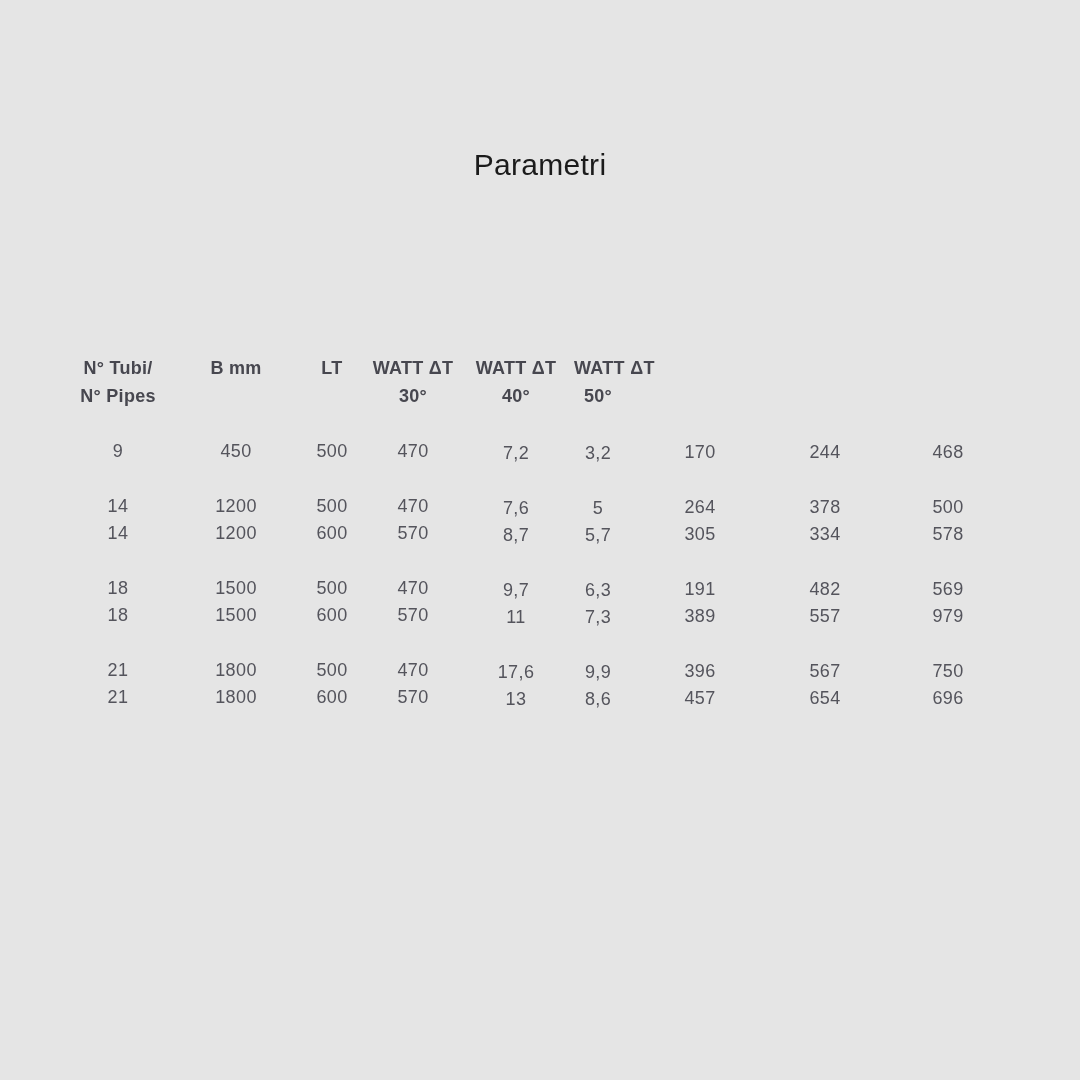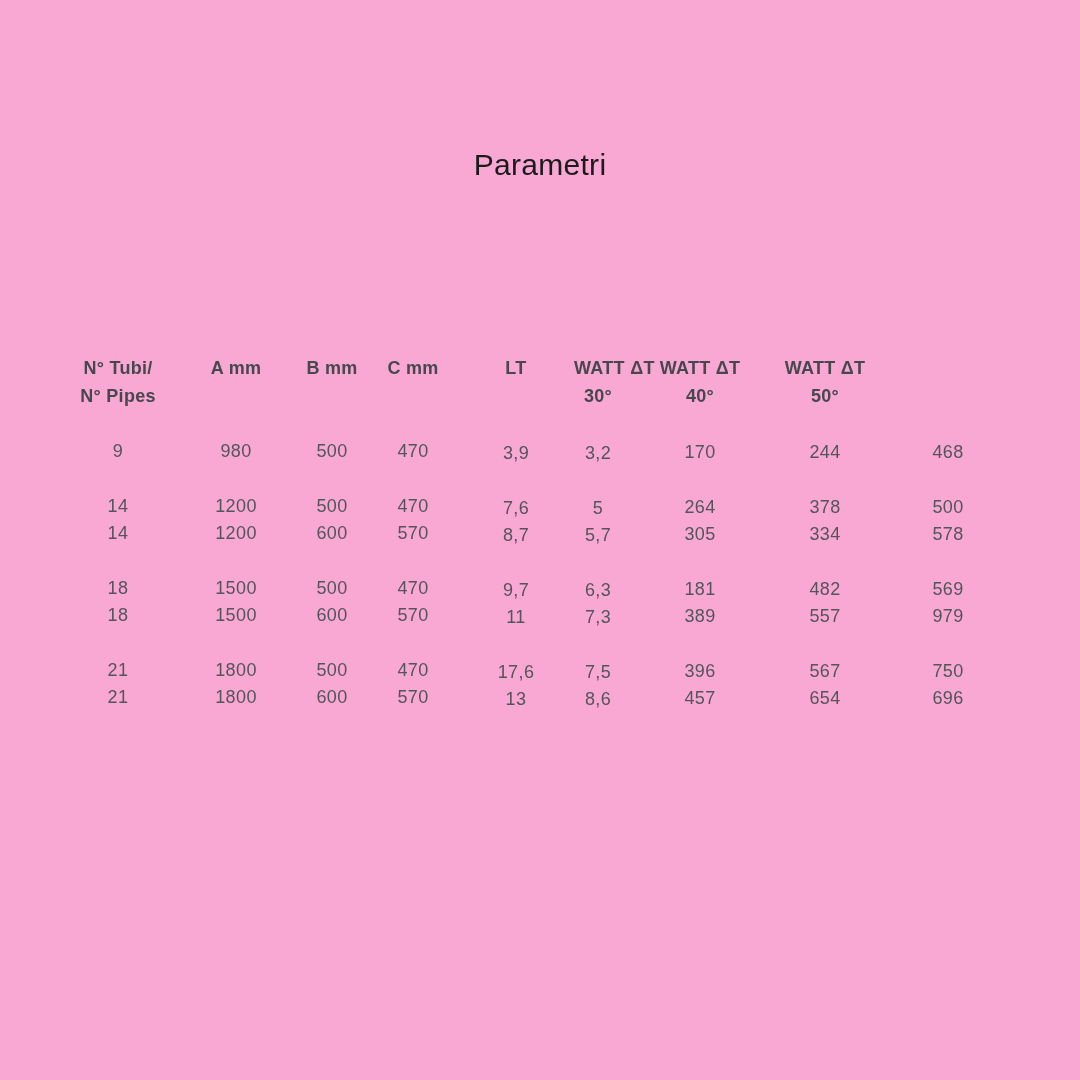--- a/index.html
+++ b/index.html
@@ -4,21 +4,21 @@
 <style>
   html, body {
     margin: 0;
     padding: 0;
     background: #ffffff;
   }
   .canvas {
     position: relative;
     width: 1080px;
     height: 1080px;
-    background: #f9a8d4;
+    background: #e5e5e5;
     overflow: hidden;
     font-family: "Liberation Sans", sans-serif;
   }
   .page-title {
     position: absolute;
     top: 148px;
     left: 0;
     width: 100%;
     text-align: center;
     font-size: 30px;
@@ -74,29 +74,21 @@
   <div class="page-title">Parametri</div>
 
   <div class="param-table">
 
     <div class="t-header">
       <div class="h-cell">
         <div class="h-line">N° Tubi/</div>
         <div class="h-line">N° Pipes</div>
       </div>
       <div class="h-cell">
-        <div class="h-line">A mm</div>
-        <div class="h-line"></div>
-      </div>
-      <div class="h-cell">
         <div class="h-line">B mm</div>
-        <div class="h-line"></div>
-      </div>
-      <div class="h-cell">
-        <div class="h-line">C mm</div>
         <div class="h-line"></div>
       </div>
       <div class="h-cell">
         <div class="h-line">LT</div>
         <div class="h-line"></div>
       </div>
       <div class="h-cell">
         <div class="h-line">WATT ΔT</div>
         <div class="h-line">30°</div>
       </div>
@@ -105,24 +97,24 @@
         <div class="h-line">40°</div>
       </div>
       <div class="h-cell">
         <div class="h-line">WATT ΔT</div>
         <div class="h-line">50°</div>
       </div>
     </div>
 
     <div class="t-row gap">
       <div class="cell">9</div>
-      <div class="cell">980</div>
+      <div class="cell">450</div>
       <div class="cell">500</div>
       <div class="cell">470</div>
-      <div class="cell shift2">3,9</div>
+      <div class="cell shift2">7,2</div>
       <div class="cell shift2">3,2</div>
       <div class="cell shift1">170</div>
       <div class="cell shift1">244</div>
       <div class="cell shift1">468</div>
     </div>
 
     <div class="t-row gap">
       <div class="cell">14</div>
       <div class="cell">1200</div>
       <div class="cell">500</div>
@@ -146,21 +138,21 @@
       <div class="cell shift1">578</div>
     </div>
 
     <div class="t-row gap">
       <div class="cell">18</div>
       <div class="cell">1500</div>
       <div class="cell">500</div>
       <div class="cell">470</div>
       <div class="cell shift2">9,7</div>
       <div class="cell shift2">6,3</div>
-      <div class="cell shift1">181</div>
+      <div class="cell shift1">191</div>
       <div class="cell shift1">482</div>
       <div class="cell shift1">569</div>
     </div>
 
     <div class="t-row">
       <div class="cell">18</div>
       <div class="cell">1500</div>
       <div class="cell">600</div>
       <div class="cell">570</div>
       <div class="cell shift2">11</div>
@@ -169,21 +161,21 @@
       <div class="cell shift1">557</div>
       <div class="cell shift1">979</div>
     </div>
 
     <div class="t-row gap">
       <div class="cell">21</div>
       <div class="cell">1800</div>
       <div class="cell">500</div>
       <div class="cell">470</div>
       <div class="cell shift2">17,6</div>
-      <div class="cell shift2">7,5</div>
+      <div class="cell shift2">9,9</div>
       <div class="cell shift1">396</div>
       <div class="cell shift1">567</div>
       <div class="cell shift1">750</div>
     </div>
 
     <div class="t-row">
       <div class="cell">21</div>
       <div class="cell">1800</div>
       <div class="cell">600</div>
       <div class="cell">570</div>

